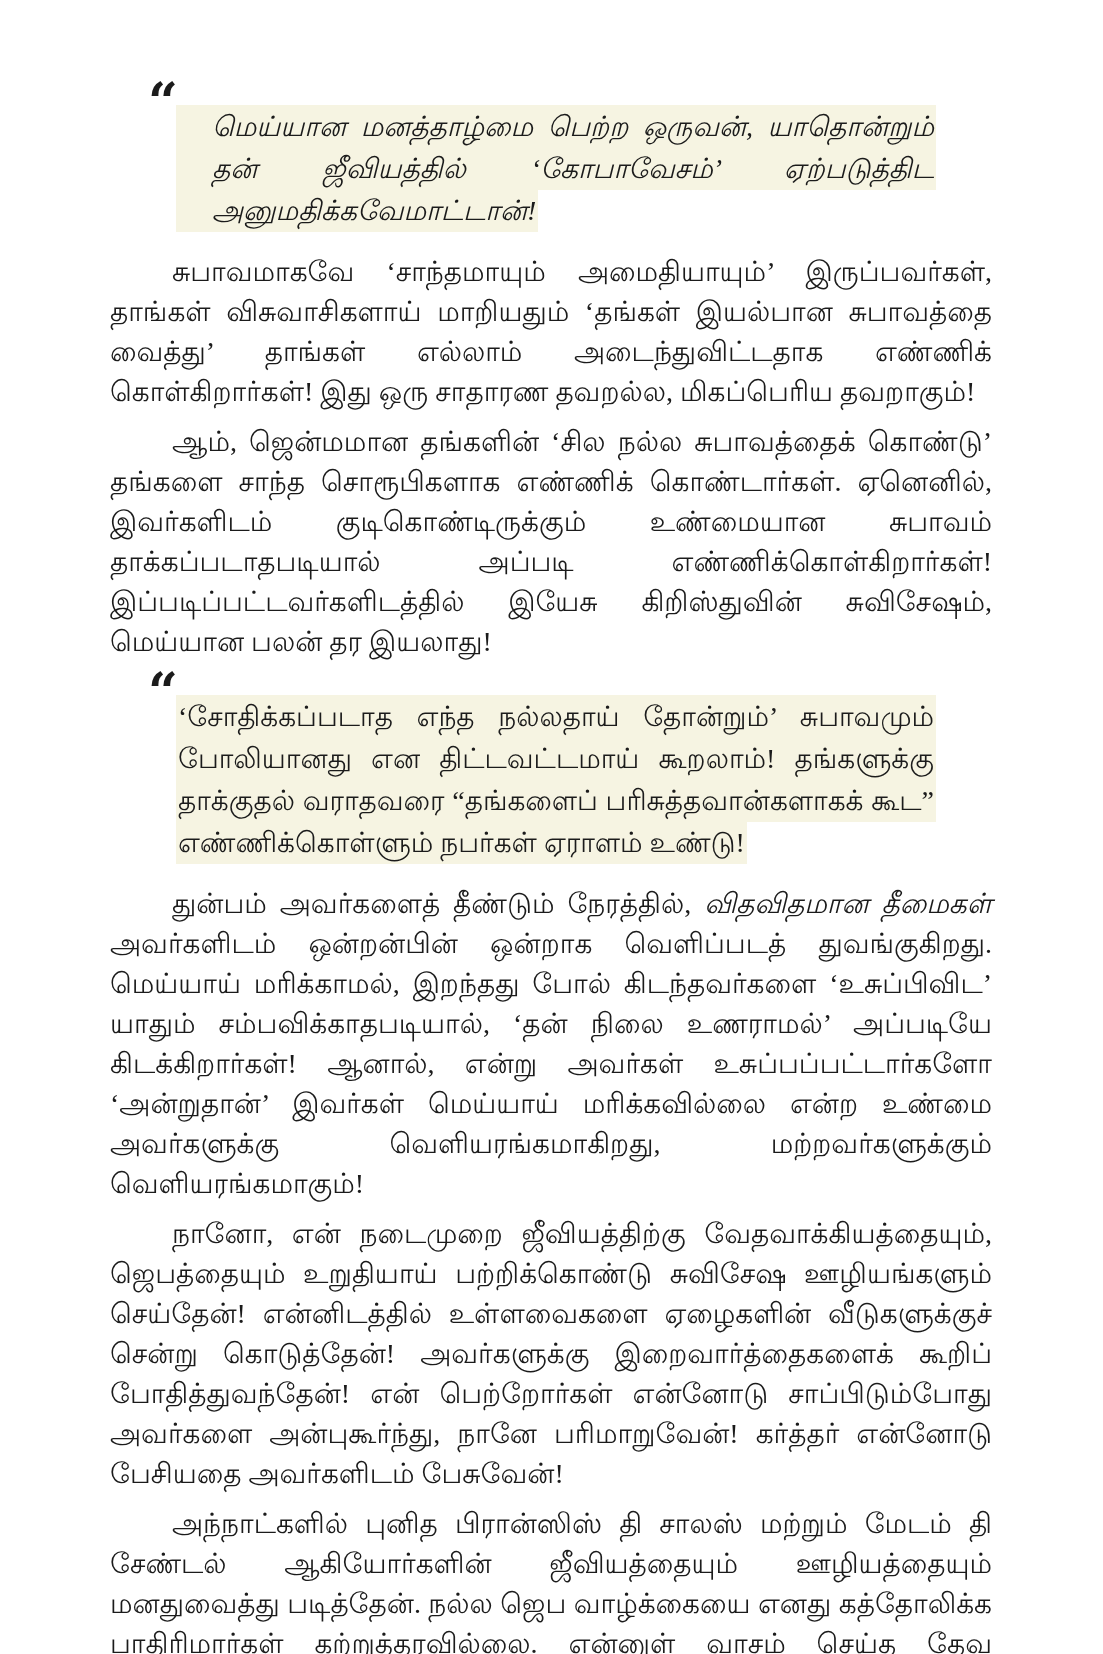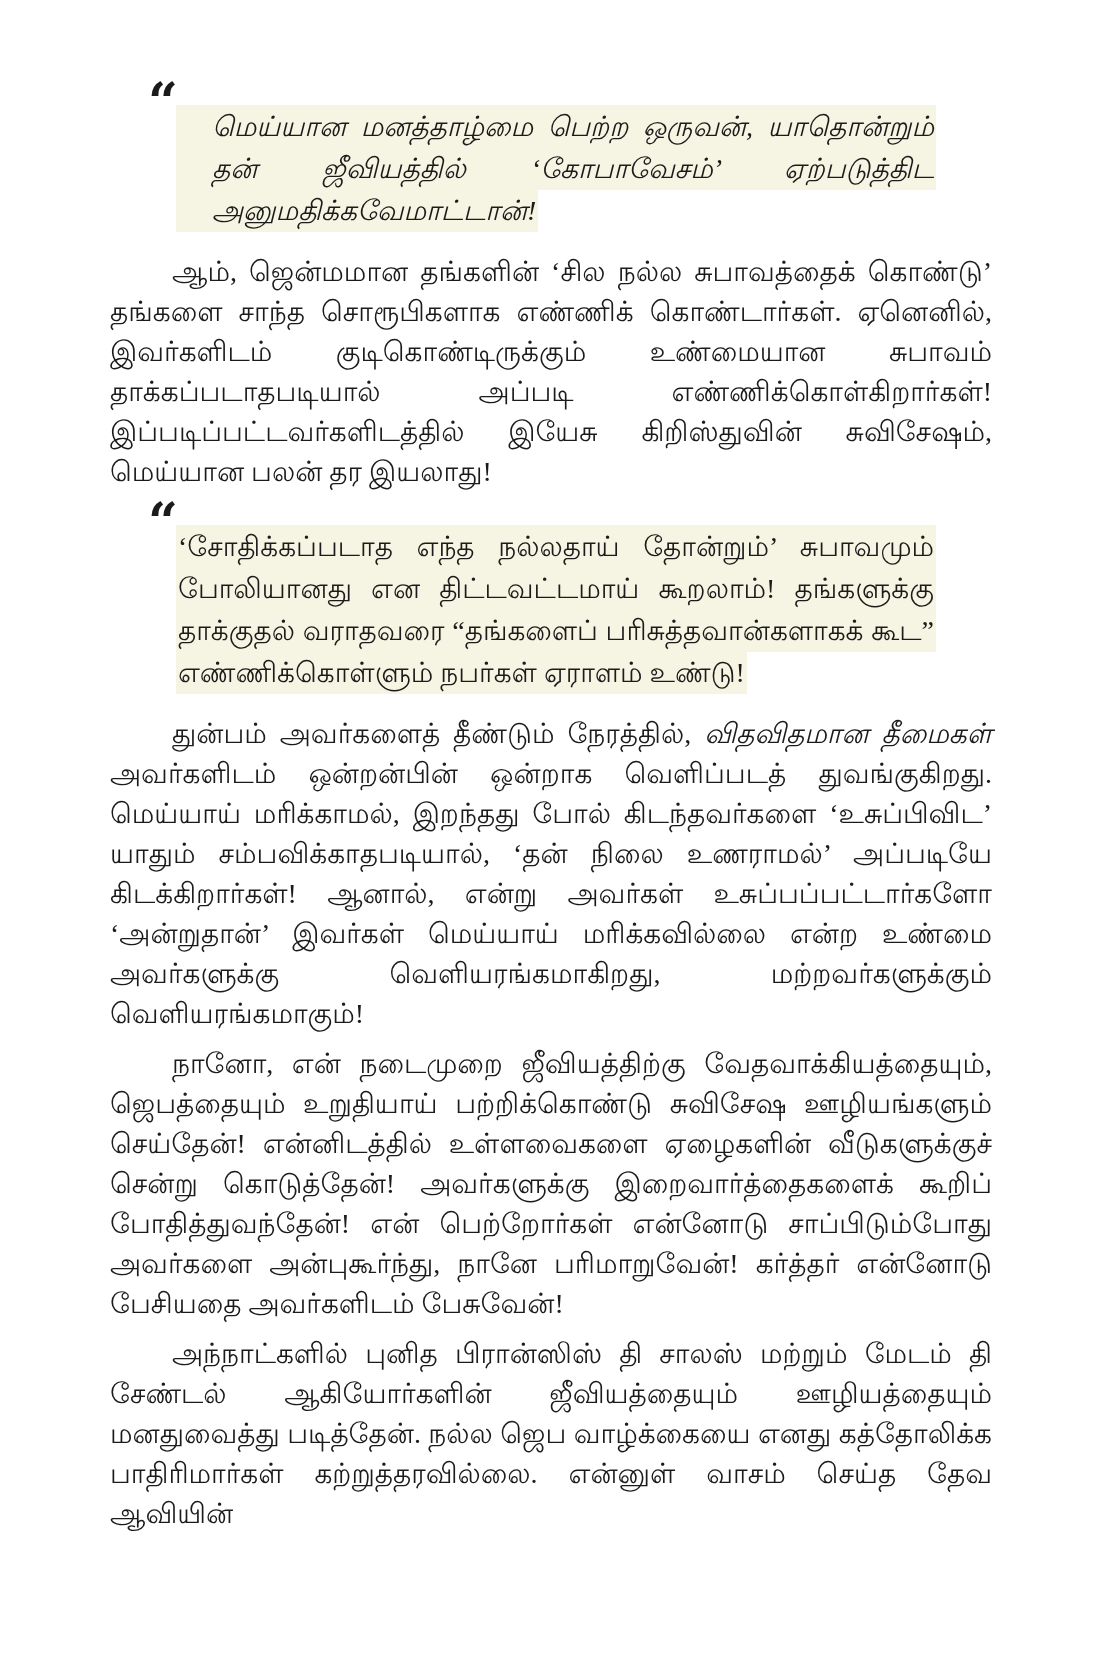--- a/index.html
+++ b/index.html
@@ -62,20 +62,21 @@
 <body>
 
 <div class="page">
   <div class="content">
 
     <div class="quote-block">
       <span class="qmark">“</span>
       <span class="hl q-italic">மெய்யான மனத்தாழ்மை பெற்ற ஒருவன், யாதொன்றும் தன் ஜீவியத்தில் ‘கோபாவேசம்’ ஏற்படுத்திட அனுமதிக்கவேமாட்டான்!</span>
     </div>
 
+    <p class="body-para">சுபாவமாகவே ‘சாந்தமாயும் அமைதியாயும்’ இருப்பவர்கள், தாங்கள் விசுவாசிகளாய் மாறியதும் ‘தங்கள் இயல்பான சுபாவத்தை வைத்து’ தாங்கள் எல்லாம் அடைந்துவிட்டதாக எண்ணிக் கொள்கிறார்கள்! இது ஒரு சாதாரண தவறல்ல, மிகப்பெரிய தவறாகும்!</p>
 
     <p class="body-para">ஆம், ஜென்மமான தங்களின் ‘சில நல்ல சுபாவத்தைக் கொண்டு’ தங்களை சாந்த சொரூபிகளாக எண்ணிக் கொண்டார்கள். ஏனெனில், இவர்களிடம் குடிகொண்டிருக்கும் உண்மையான சுபாவம் தாக்கப்படாதபடியால் அப்படி எண்ணிக்கொள்கிறார்கள்! இப்படிப்பட்டவர்களிடத்தில் இயேசு கிறிஸ்துவின் சுவிசேஷம், மெய்யான பலன் தர இயலாது!</p>
 
     <div class="quote-block">
       <span class="qmark">“</span>
       <span class="hl"><span class="seg-bold">‘சோதிக்கப்படாத எந்த நல்லதாய் தோன்றும்’</span><span> சுபாவமும் போலியானது என திட்டவட்டமாய் கூறலாம்! தங்களுக்கு தாக்குதல் வராதவரை </span><span class="seg-bold">“தங்களைப் பரிசுத்தவான்களாகக் கூட”</span><span> எண்ணிக்கொள்ளும் நபர்கள் ஏராளம் உண்டு!</span></span>
     </div>
 
     <p class="body-para"><span>துன்பம் அவர்களைத் தீண்டும் நேரத்தில், </span><span class="seg-italic">விதவிதமான தீமைகள்</span><span> அவர்களிடம் ஒன்றன்பின் ஒன்றாக வெளிப்படத் துவங்குகிறது. மெய்யாய் மரிக்காமல், இறந்தது போல் கிடந்தவர்களை ‘உசுப்பிவிட’ யாதும் சம்பவிக்காதபடியால், ‘தன் நிலை உணராமல்’ அப்படியே கிடக்கிறார்கள்! ஆனால், என்று அவர்கள் உசுப்பப்பட்டார்களோ ‘அன்றுதான்’ இவர்கள் மெய்யாய் மரிக்கவில்லை என்ற உண்மை அவர்களுக்கு வெளியரங்கமாகிறது, மற்றவர்களுக்கும் வெளியரங்கமாகும்!</span></p>
 

